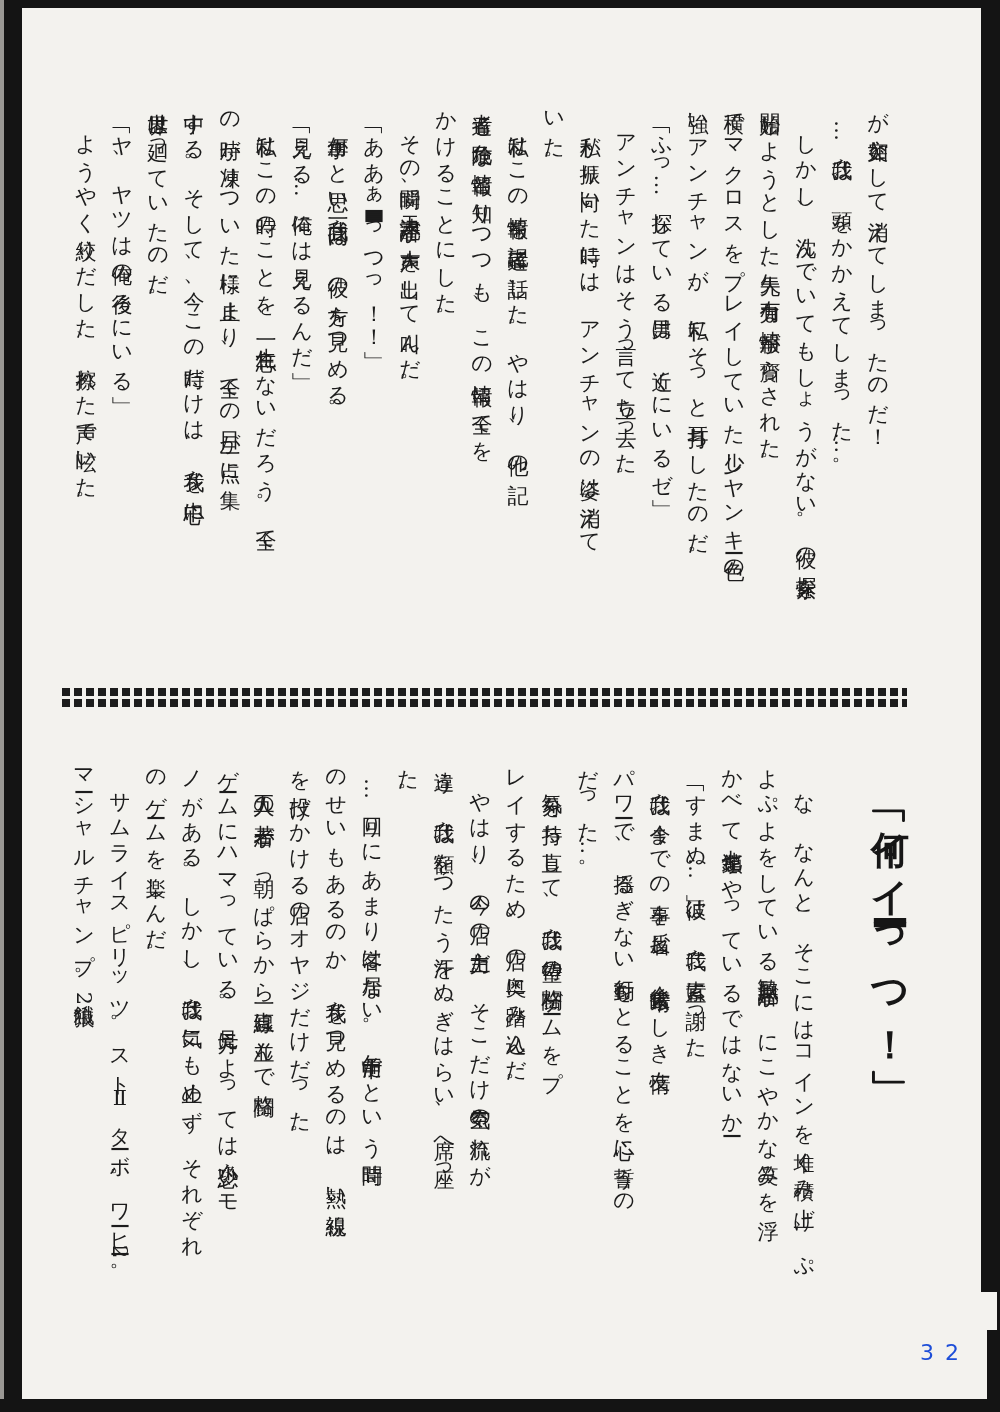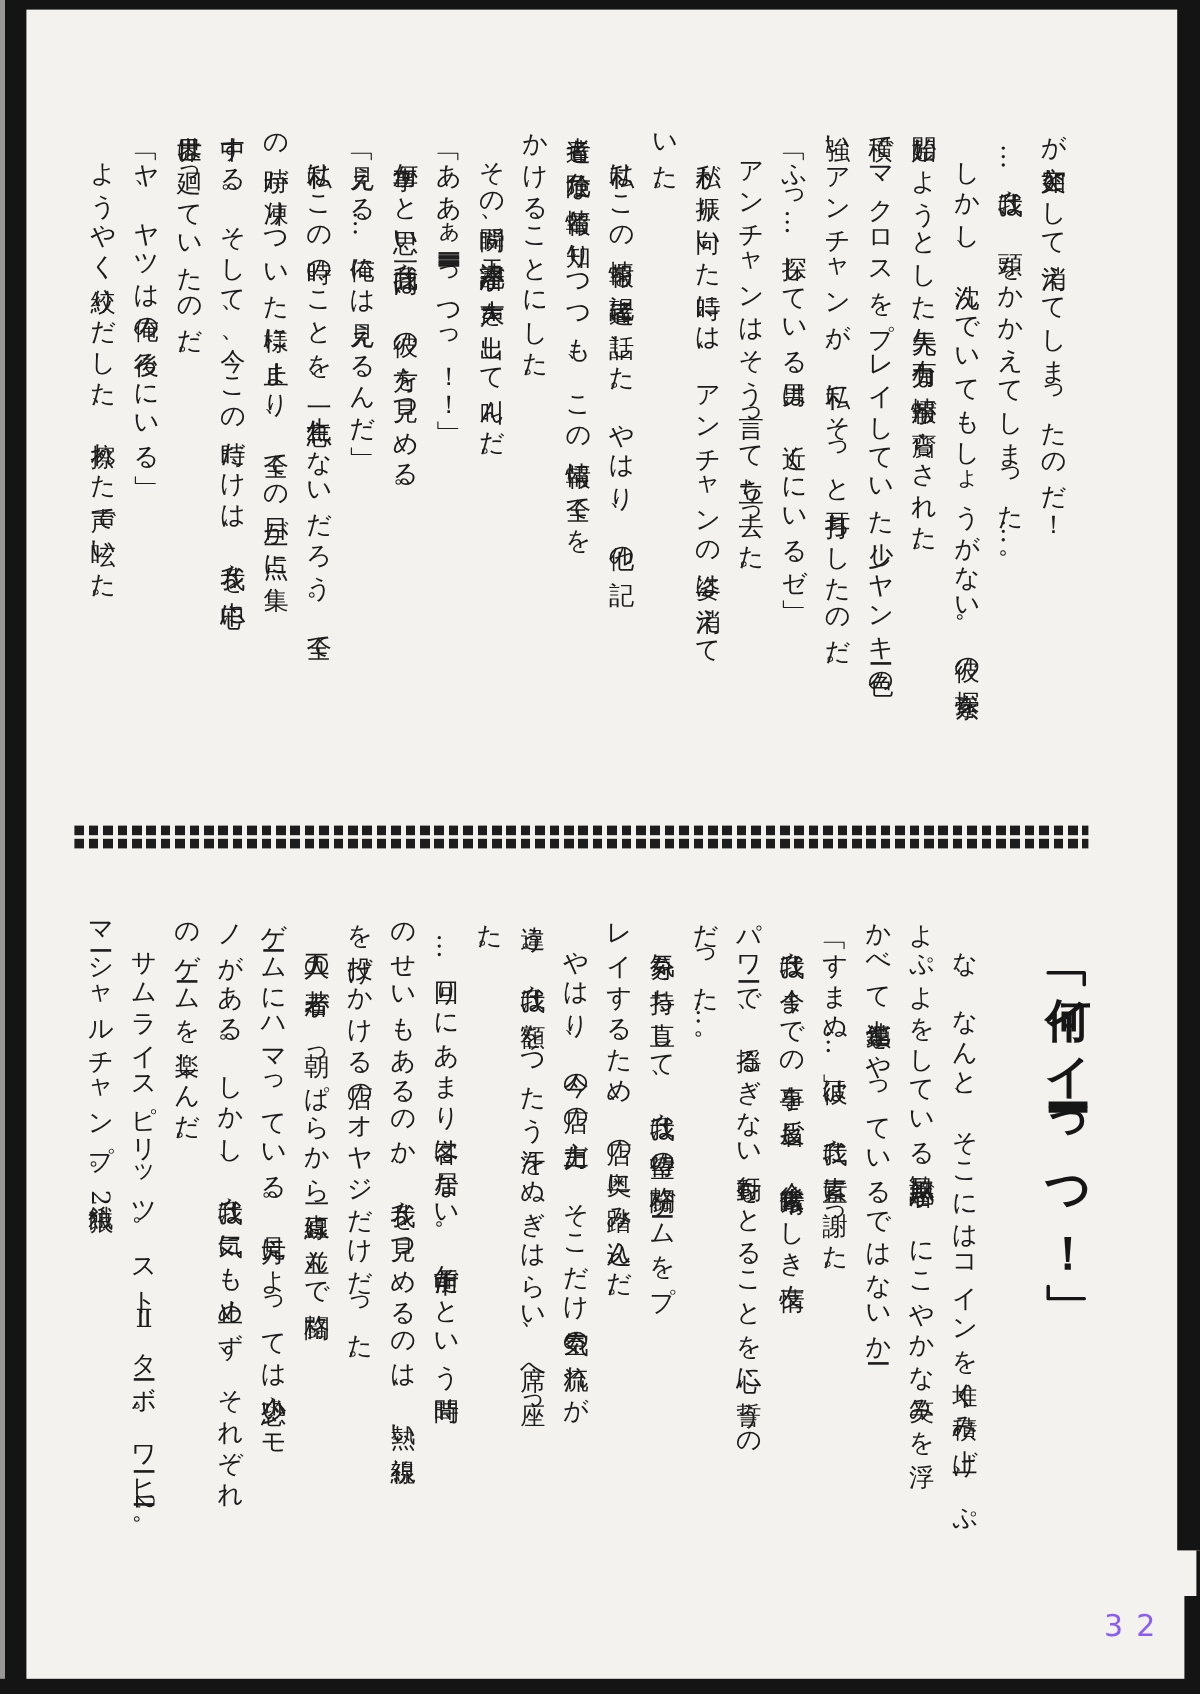--- a/index.html
+++ b/index.html
@@ -48,23 +48,23 @@
   }
 
   
   .divider{position:absolute;top:688px;left:62px;width:845px;height:19px;}
   .dot-row{height:8px;margin-bottom:3px;
     background:repeating-linear-gradient(90deg,#1d1d1d 0 8px,transparent 8px 12px);}
 
   .page-number{
     position:absolute;
     top:1340px;left:920px;
-    font-size:25px;
+    font-size:22px;
     letter-spacing:11px;
-    color:#8b5cf6;
+    color:#1d4ed8;
     font-family:"DejaVu Sans","Liberation Sans",sans-serif;
   }
 </style>
 </head>
 <body>
 
 <div class="page">
   <div class="edge-top"></div>
   <div class="edge-left"></div>
   <div class="edge-right-upper"></div>

